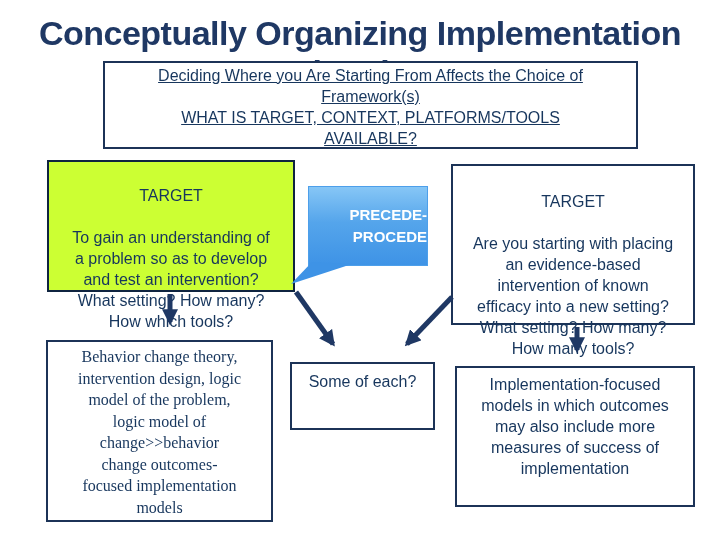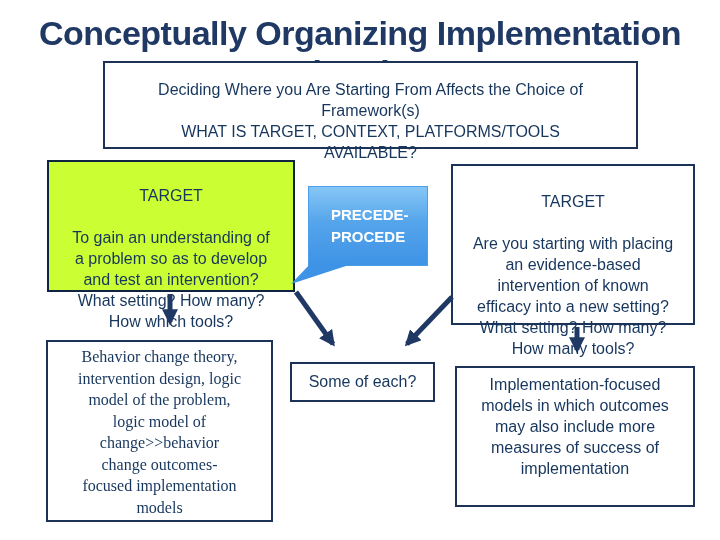--- a/index.html
+++ b/index.html
@@ -10,35 +10,35 @@
   .title{
     position:absolute;top:14px;left:0;right:0;margin:0;
     text-align:center;font-size:34px;font-weight:700;letter-spacing:-0.5px;
     color:#1F3864;font-family:"Liberation Sans",sans-serif;
   }
   .box{
     position:absolute;border:2px solid #1C3357;background:#ffffff;
     text-align:center;white-space:pre-line;color:#17365D;
     font-size:16px;line-height:21px;box-sizing:border-box;
   }
-  .subtitle{left:103px;top:61px;width:535px;height:88px;padding-top:16px;}
+  .subtitle{left:103px;top:61px;width:535px;height:88px;padding-top:2px;text-decoration:underline;}
   .green{
     left:47px;top:160px;width:248px;height:132px;padding-top:2px;
     background:#CCFF33;border-color:#0F2440;line-height:21px;
   }
   .right-target{left:451px;top:164px;width:244px;height:161px;padding-top:4px;}
   .lower-left{left:46px;top:340px;width:227px;height:182px;padding-top:4px;line-height:21.5px;font-family:Liberation Serif, serif;}
-  .some{left:290px;top:362px;width:145px;height:40px;padding-top:7px;}
+  .some{left:290px;top:362px;width:145px;height:68px;padding-top:7px;}
   .lower-right{left:455px;top:366px;width:240px;height:141px;padding-top:6px;}
   .bubble{
     position:absolute;left:308px;top:186px;width:120px;height:80px;
     background:linear-gradient(180deg,#86C6F6 0%,#55A5EB 45%,#3E93E6 100%);
     border:1px solid #4D9FEA;box-sizing:border-box;
     color:#ffffff;font-weight:700;font-size:15px;line-height:22px;
-    text-align:left;padding:17px 0 0 22px;white-space:pre-line;
+    text-align:right;padding:17px 0 0 22px;white-space:pre-line;
   }
   .overlay{position:absolute;left:0;top:0;width:720px;height:540px;pointer-events:none;}
 </style>
 </head>
 <body>
 
 <div class="slide">
 
   <h1 class="title">Conceptually Organizing Implementation Planning</h1>
 

